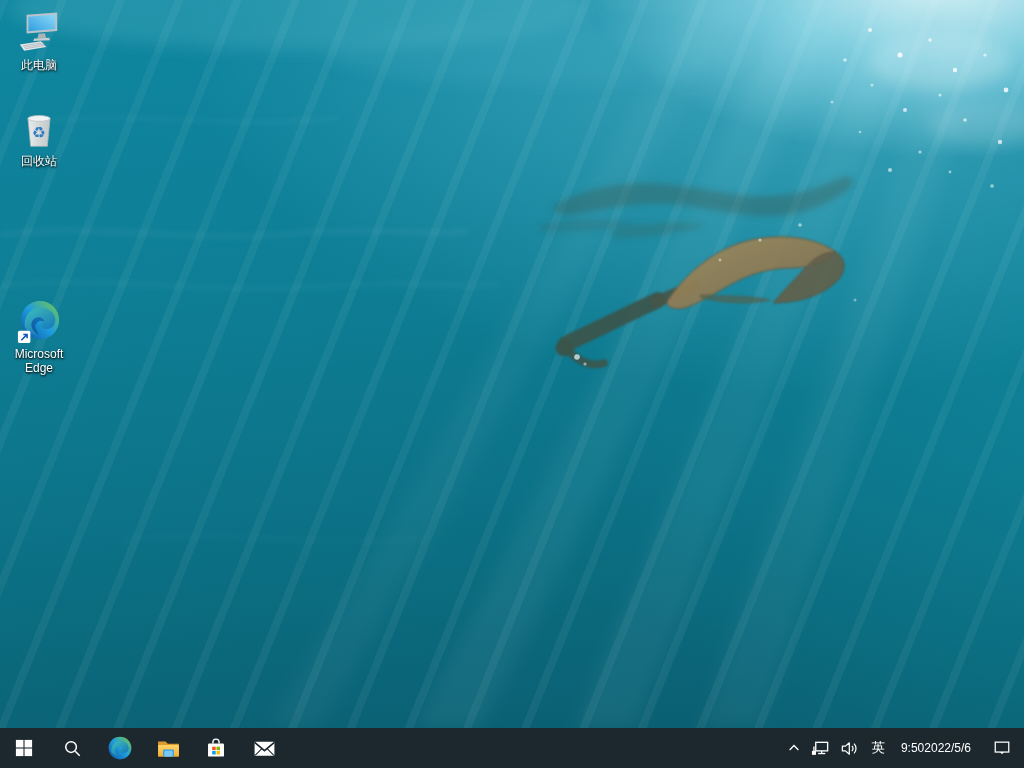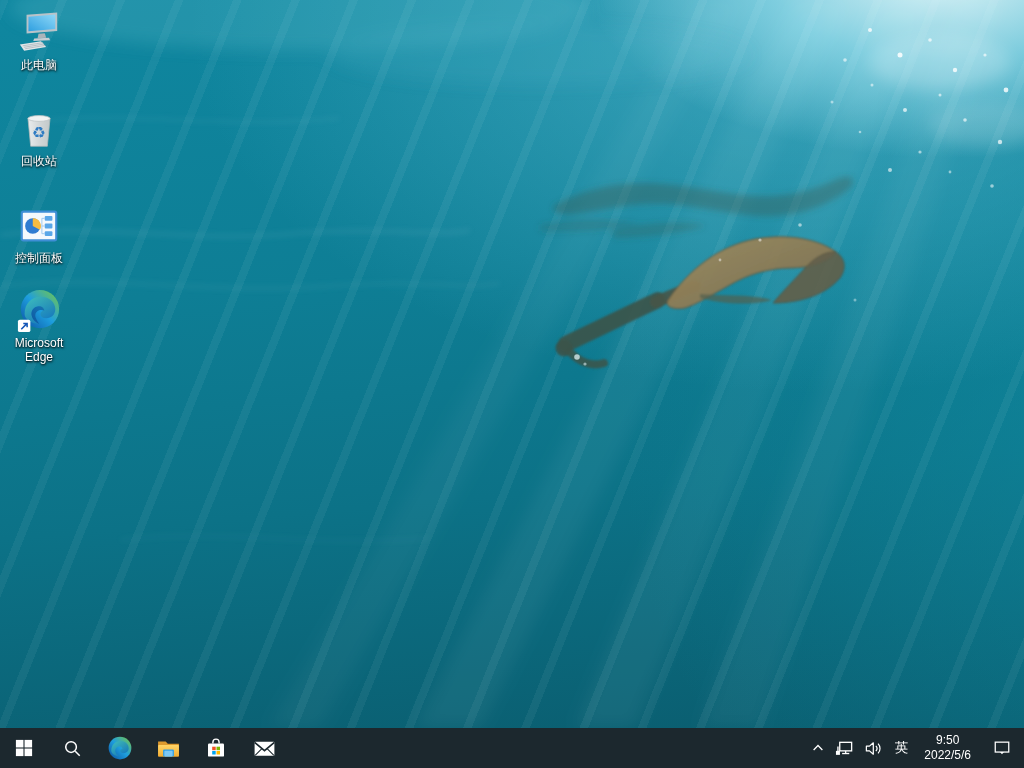--- a/index.html
+++ b/index.html
@@ -17,30 +17,30 @@
   .rays { position:absolute; inset:0;
     background: repeating-linear-gradient(112deg, rgba(255,255,255,.05) 0 8px, rgba(255,255,255,0) 8px 54px);
     mix-blend-mode:screen; }
   .wallsvg { position:absolute; inset:0; }
 
   
   .icon-cell { position:absolute; left:2px; width:74px; text-align:center; cursor:default; }
   .icon-cell .glyph { display:block; margin:0 auto; width:46px; height:46px; }
   .icon-cell .lbl { margin-top:2px; font-size:12px; line-height:14px; color:#fff;
     text-shadow:0 1px 2px rgba(0,0,0,.9), 1px 1px 3px rgba(0,0,0,.65); }
-  #cell-thispc { top:10px; } #cell-recycle { top:106px; } #cell-cpanel { top:203px; } #cell-edge { top:288px; }
+  #cell-thispc { top:10px; } #cell-recycle { top:106px; } #cell-cpanel { top:203px; } #cell-edge { top:299px; }
 
   
   .taskbar { position:absolute; left:0; bottom:0; width:1024px; height:40px; background:#1c282e;
     display:flex; align-items:stretch; z-index:5; }
   .tb-btn { width:48px; display:flex; align-items:center; justify-content:center; cursor:pointer; }
   .tb-right { margin-left:auto; display:flex; align-items:stretch; }
   .tray-btn { display:flex; align-items:center; justify-content:center; padding:0 5px; cursor:pointer; }
   .lang { color:#fff; font-size:13.5px; padding:0 7px; }
-  .clock { display:flex; flex-direction:column; justify-content:center; align-items:center;
+  .clock { display:flex; flex-direction:row; justify-content:center; align-items:center;
     color:#fff; font-size:12px; line-height:15px; padding:0 9px; cursor:pointer; }
   .notif { padding:0 13px; }
 </style>
 </head>
 <body>
 
 <div class="screen">
 
   <div class="desktop">
     <div class="rays"></div>
@@ -169,39 +169,20 @@
             <stop offset="1" stop-color="#c3c9ca"></stop>
       </linearGradient>
         </defs>
       <path d="M12.5,13 L35.5,13 L32.7,42 L15.3,42 Z" fill="url(#bing)" stroke="#b2b8b9" stroke-width="0.8"></path>
       <ellipse cx="24" cy="13" rx="11.6" ry="3" fill="#f0f3f3" stroke="#bdc3c4" stroke-width="0.8"></ellipse>
       <text x="24" y="33" font-size="16" fill="#2f7cc3" text-anchor="middle" font-family="'DejaVu Sans',sans-serif">♻</text>
     </svg>
     <div class="lbl">回收站</div>
   </div>
 
-  <div class="icon-cell" id="cell-cpanel">
-    <svg class="glyph" viewBox="0 0 48 48">
-      <rect x="6" y="9" width="36" height="30" rx="2" fill="#f4f9fd" stroke="#3e8ed6" stroke-width="2.2"></rect>
-      <circle cx="17.5" cy="24" r="8" fill="#2f7cd2"></circle>
-      <path d="M17.5,24 L17.5,16 A8,8 0 0 1 24.9,28 Z" fill="#f6bb42"></path>
-      <g fill="#5aa7e8">
-        <rect x="30" y="13.5" width="8" height="5" rx="1"></rect>
-        <rect x="30" y="21.5" width="8" height="5" rx="1"></rect>
-        <rect x="30" y="29.5" width="8" height="5" rx="1"></rect>
-      </g>
-      <g stroke="#9ec9ef" stroke-width="1">
-          <line x1="27" y1="16" x2="30" y2="16"></line>
-          <line x1="27" y1="24" x2="30" y2="24"></line>
-          <line x1="27" y1="32" x2="30" y2="32"></line>
-          <line x1="27" y1="16" x2="27" y2="32"></line>
-        </g>
-    </svg>
-    <div class="lbl">控制面板</div>
-  </div>
 
   <div class="icon-cell" id="cell-edge">
     <svg class="glyph" viewBox="0 0 48 48">
       <defs>
         <linearGradient id="egbase" x1="0" y1="1" x2="1" y2="0">
           <stop offset="0" stop-color="#0b50a0"></stop>
             <stop offset="0.5" stop-color="#1e9ede"></stop>
             <stop offset="1" stop-color="#7ac943"></stop>
         </linearGradient>
         <linearGradient id="egwave" x1="0" y1="0" x2="1" y2="1">

